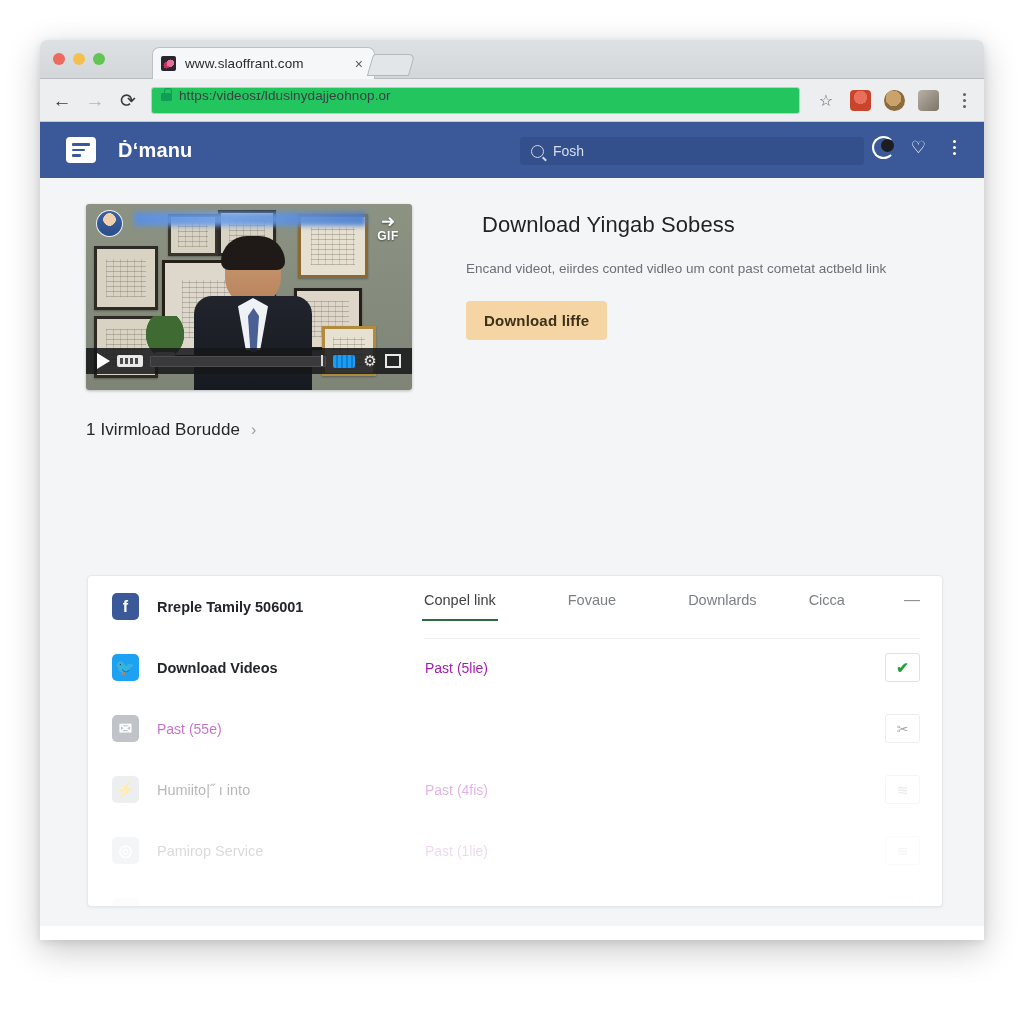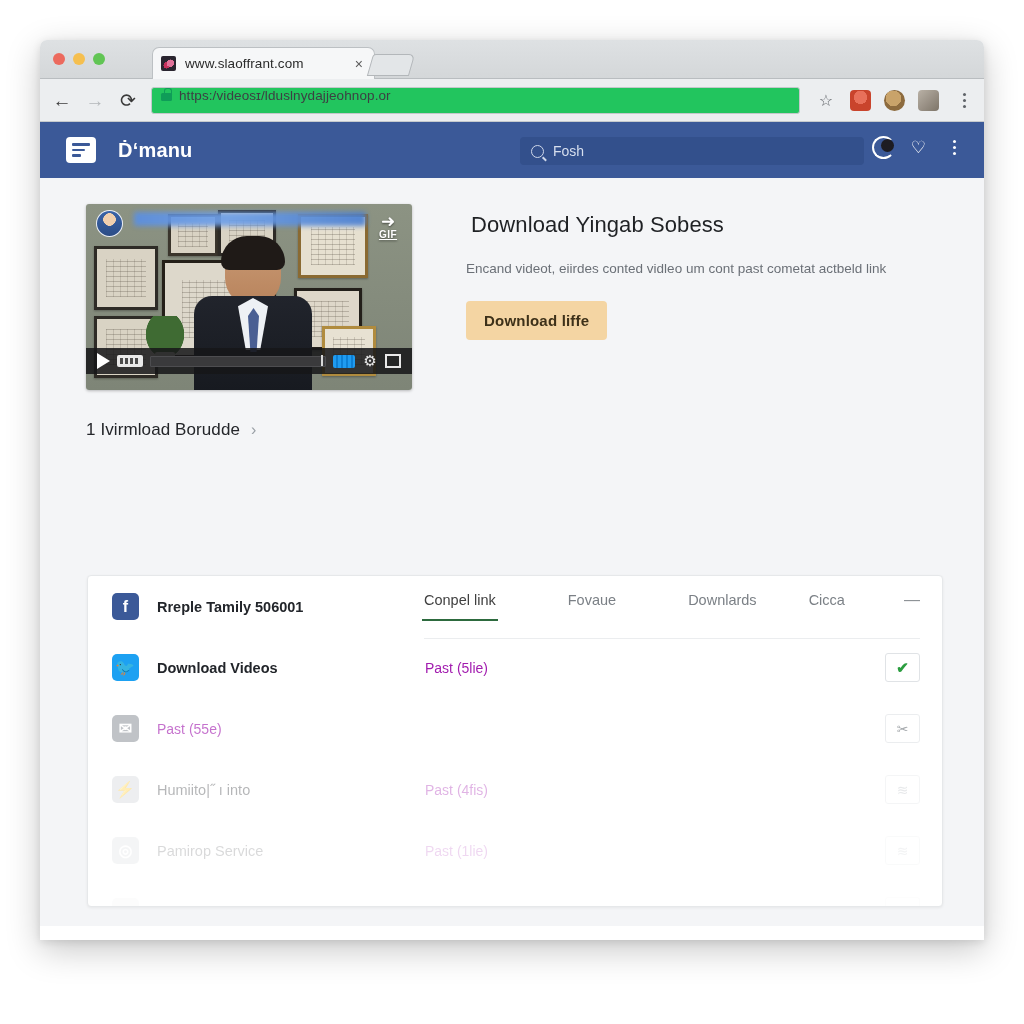--- a/index.html
+++ b/index.html
@@ -192,21 +192,21 @@
   .vavatar{
     position:absolute;left:10px;top:6px;width:25px;height:25px;border-radius:50%;
     background:radial-gradient(circle at 50% 34%, #f0cfae 0 30%, transparent 31%),
                linear-gradient(#3a63a8,#2c4d86);
     border:1.5px solid rgba(255,255,255,.9);
   }
   .vshare{
     position:absolute;right:12px;top:7px;width:24px;height:26px;color:#fff;font-size:17px;
     text-align:center;text-shadow:0 1px 2px rgba(0,0,0,.5);
   }
-  .vshare b{display:block;font-size:10px;font-weight:bold;letter-spacing:.5px;margin-top:-3px;text-decoration:underline;}
+  .vshare b{display:block;font-size:12px;font-weight:bold;letter-spacing:.5px;margin-top:-3px;}
   .controls{
     position:absolute;left:0;right:0;bottom:16px;height:26px;background:rgba(22,22,24,.86);
     display:flex;align-items:center;padding:0 8px;gap:7px;
   }
   .play{
     width:0;height:0;border-left:13px solid #fff;border-top:8px solid transparent;
     border-bottom:8px solid transparent;flex:none;margin-left:3px;
   }
   .tchip{
     background:#e9e9e9;border-radius:2px;width:26px;height:12px;flex:none;
@@ -226,21 +226,21 @@
   .fs{
     width:16px;height:14px;flex:none;position:relative;margin-right:3px;
   }
   .fs span{position:absolute;width:6px;height:6px;border:2px solid #e8e8e8;}
   .fs span:nth-child(1){left:0;top:0;border-right:none;border-bottom:none;}
   .fs span:nth-child(2){right:0;top:0;border-left:none;border-bottom:none;}
   .fs span:nth-child(3){left:0;bottom:0;border-right:none;border-top:none;}
   .fs span:nth-child(4){right:0;bottom:0;border-left:none;border-top:none;}
 
   .heroinfo{margin-left:54px;padding-top:8px;max-width:430px;}
-  .h1{font-size:22px;color:#1f2124;font-weight:normal;margin:0 0 22px 5px;letter-spacing:.1px;}
+  .h1{font-size:22px;color:#1f2124;font-weight:normal;margin:0 0 22px 16px;letter-spacing:.1px;}
   .sub{font-size:13.5px;color:#6b7077;margin:0 0 22px 0;line-height:1.4;filter:blur(.25px);}
   .dlbtn{
     display:inline-block;background:#f4d5a3;color:#3d3119;border:none;border-radius:4px;
     padding:11px 18px;font-size:15px;font-weight:bold;font-family:"Liberation Sans",sans-serif;
     letter-spacing:.2px;cursor:default;
   }
 
   .sectionrow{display:flex;align-items:center;gap:11px;padding:30px 0 0 46px;}
   .sectitle{font-size:17px;color:#24262a;letter-spacing:.1px;}
   .chev{color:#9aa0a6;font-size:16px;}

